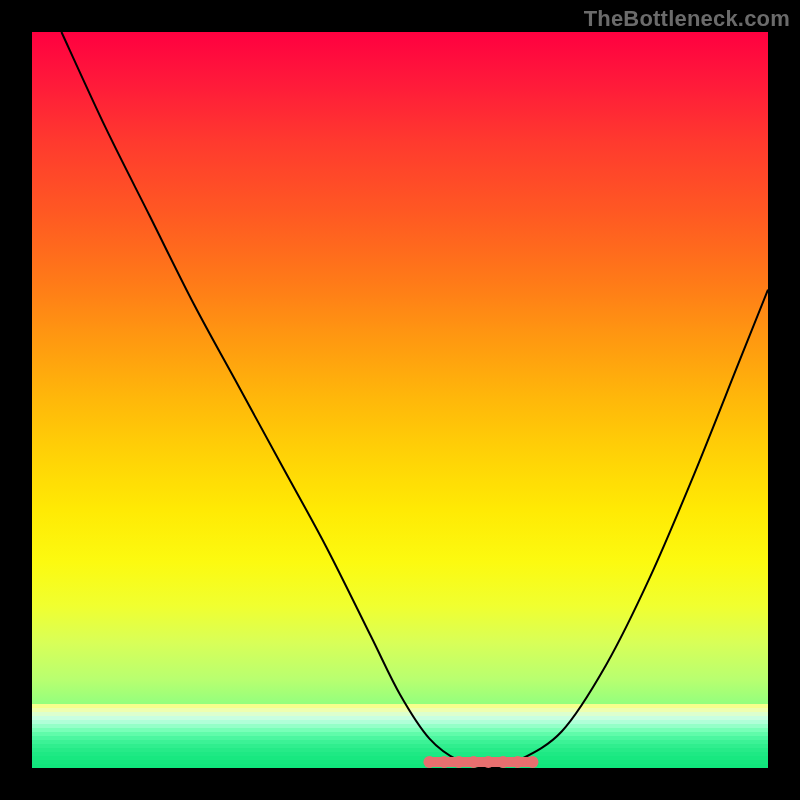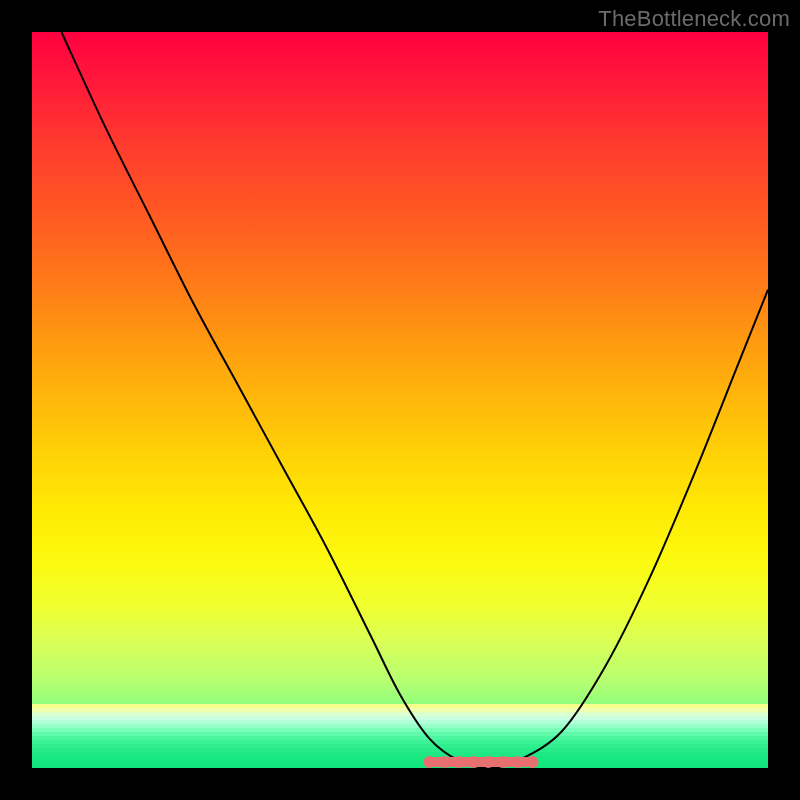--- a/index.html
+++ b/index.html
@@ -49,21 +49,21 @@
     left: 0;
     width: 100%;
     height: 4px;
   }
   .watermark {
     position: absolute;
     top: 6px;
     right: 10px;
     color: #6b6b6b;
     font-size: 22px;
-    font-weight: 400;
+    font-weight: 700;
     letter-spacing: 0.2px;
     user-select: none;
   }
   svg.curve {
     position: absolute;
     left: 0;
     top: 0;
     width: 736px;
     height: 736px;
     overflow: visible;

